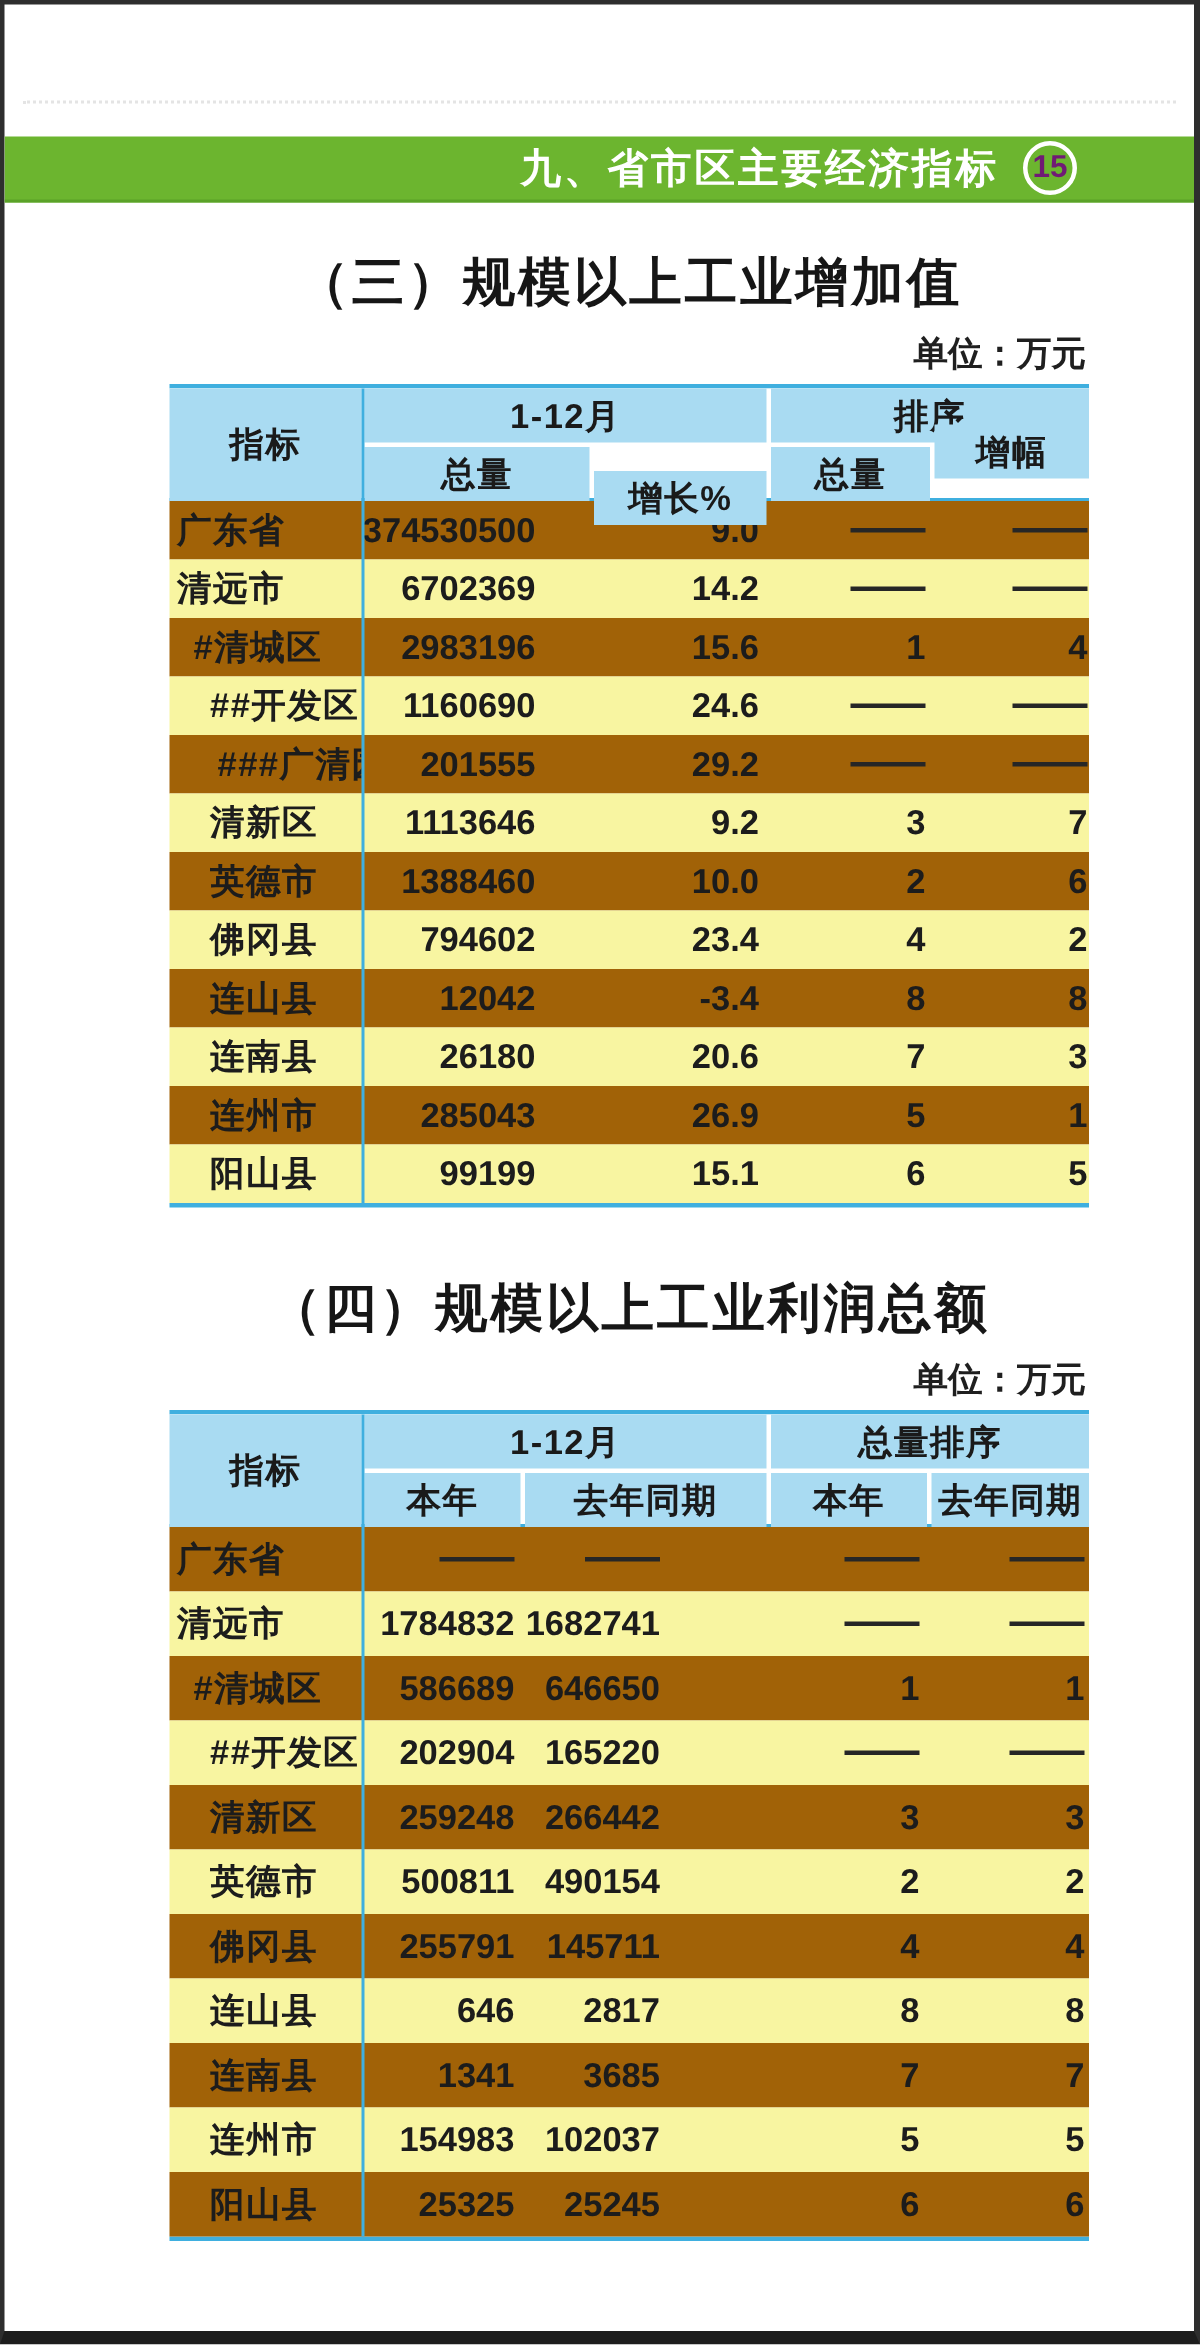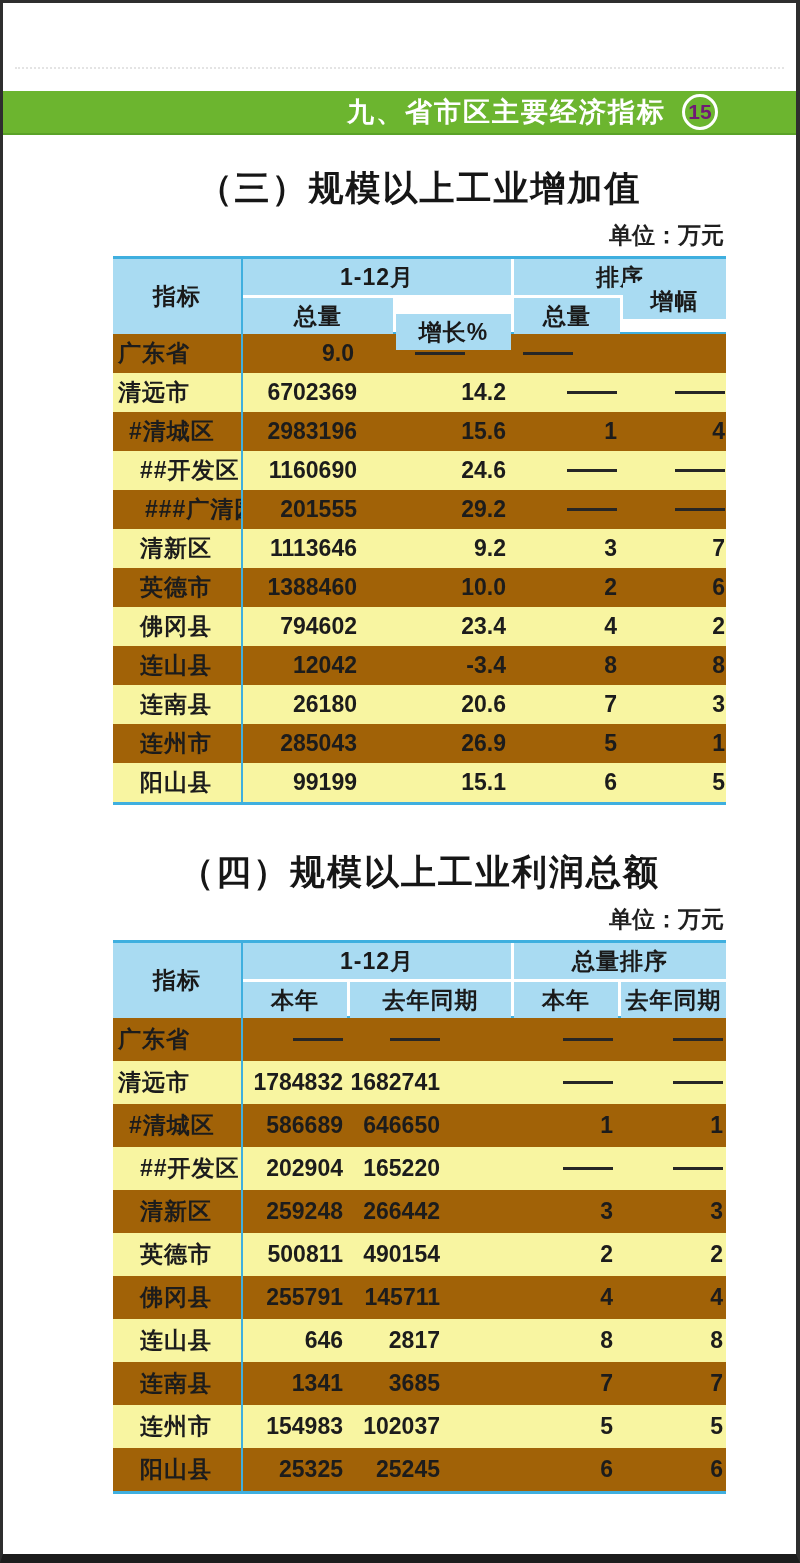--- a/index.html
+++ b/index.html
@@ -109,20 +109,21 @@
               <div class="hcell" style="left: 130px; top: 0px; width: 268px; height: 36px;">1-12月</div>
               <div class="hcell" style="left: 401px; top: 0px; width: 212px; height: 36px;">排序</div>
               <div class="hcell" style="left: 130px; top: 39px; width: 150px; height: 36px;">总量</div>
               <div class="hcell" style="left: 283px; top: 55px; width: 115px; height: 36px;">增长%</div>
               <div class="hcell" style="left: 401px; top: 39px; width: 106px; height: 36px;">总量</div>
               <div class="hcell" style="left: 510px; top: 24px; width: 103px; height: 36px;">增幅</div>
             </div>
             <div class="tbody">
               <div class="trow" style="height: 39px;">
                 <div class="tcell name" style="width: 128px; padding-left: 5px;">广东省</div>
+                <div class="tcell num" style="width: 152px; padding-right: 36px;">374530500</div>
                 <div class="tcell num" style="width: 118px; padding-right: 5px;">9.0</div>
                 <div class="tcell num" style="width: 109px; padding-right: 3px;">
                   <span class="dash"></span>
                 </div>
                 <div class="tcell num" style="width: 106px; padding-right: 1px;">
                   <span class="dash"></span>
                 </div>
               </div>
               <div class="trow yellow" style="height: 39px;">
                 <div class="tcell name" style="width: 128px; padding-left: 5px;">清远市</div>

